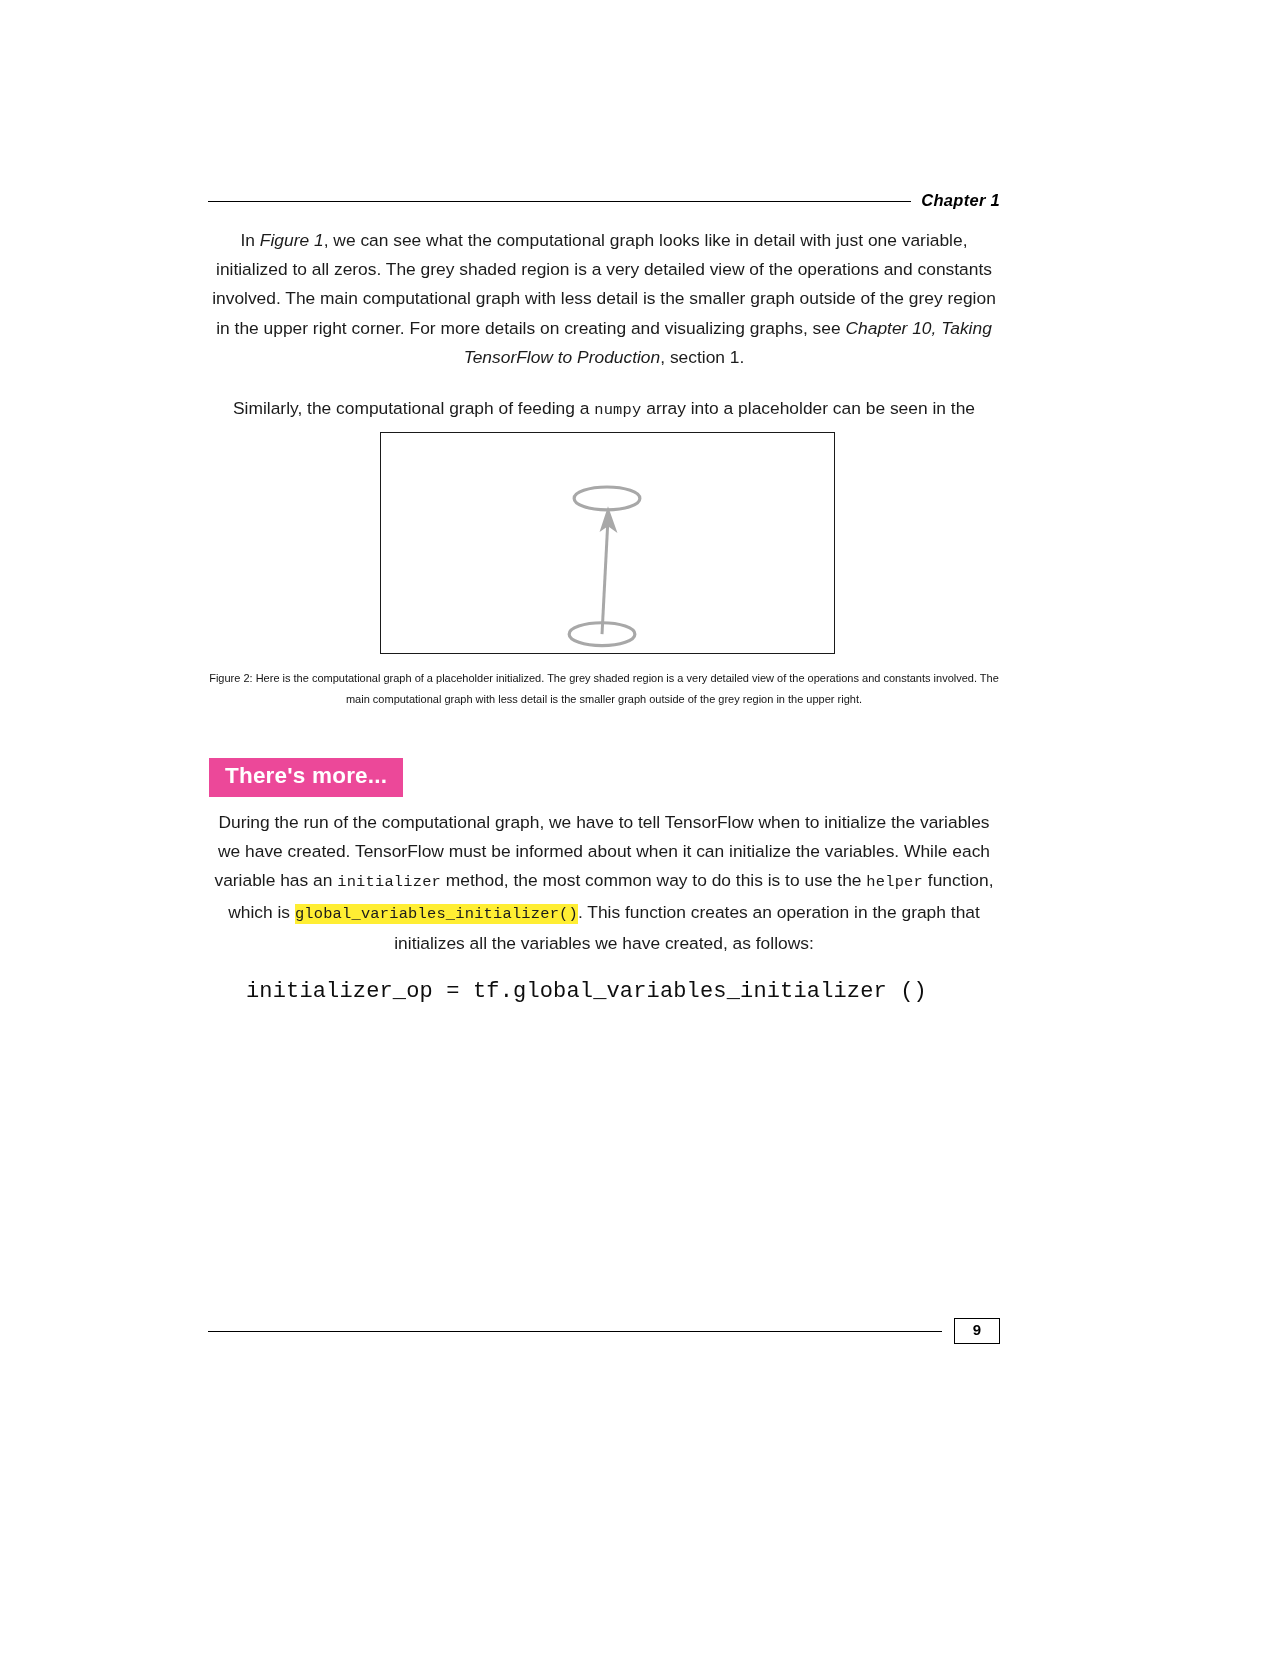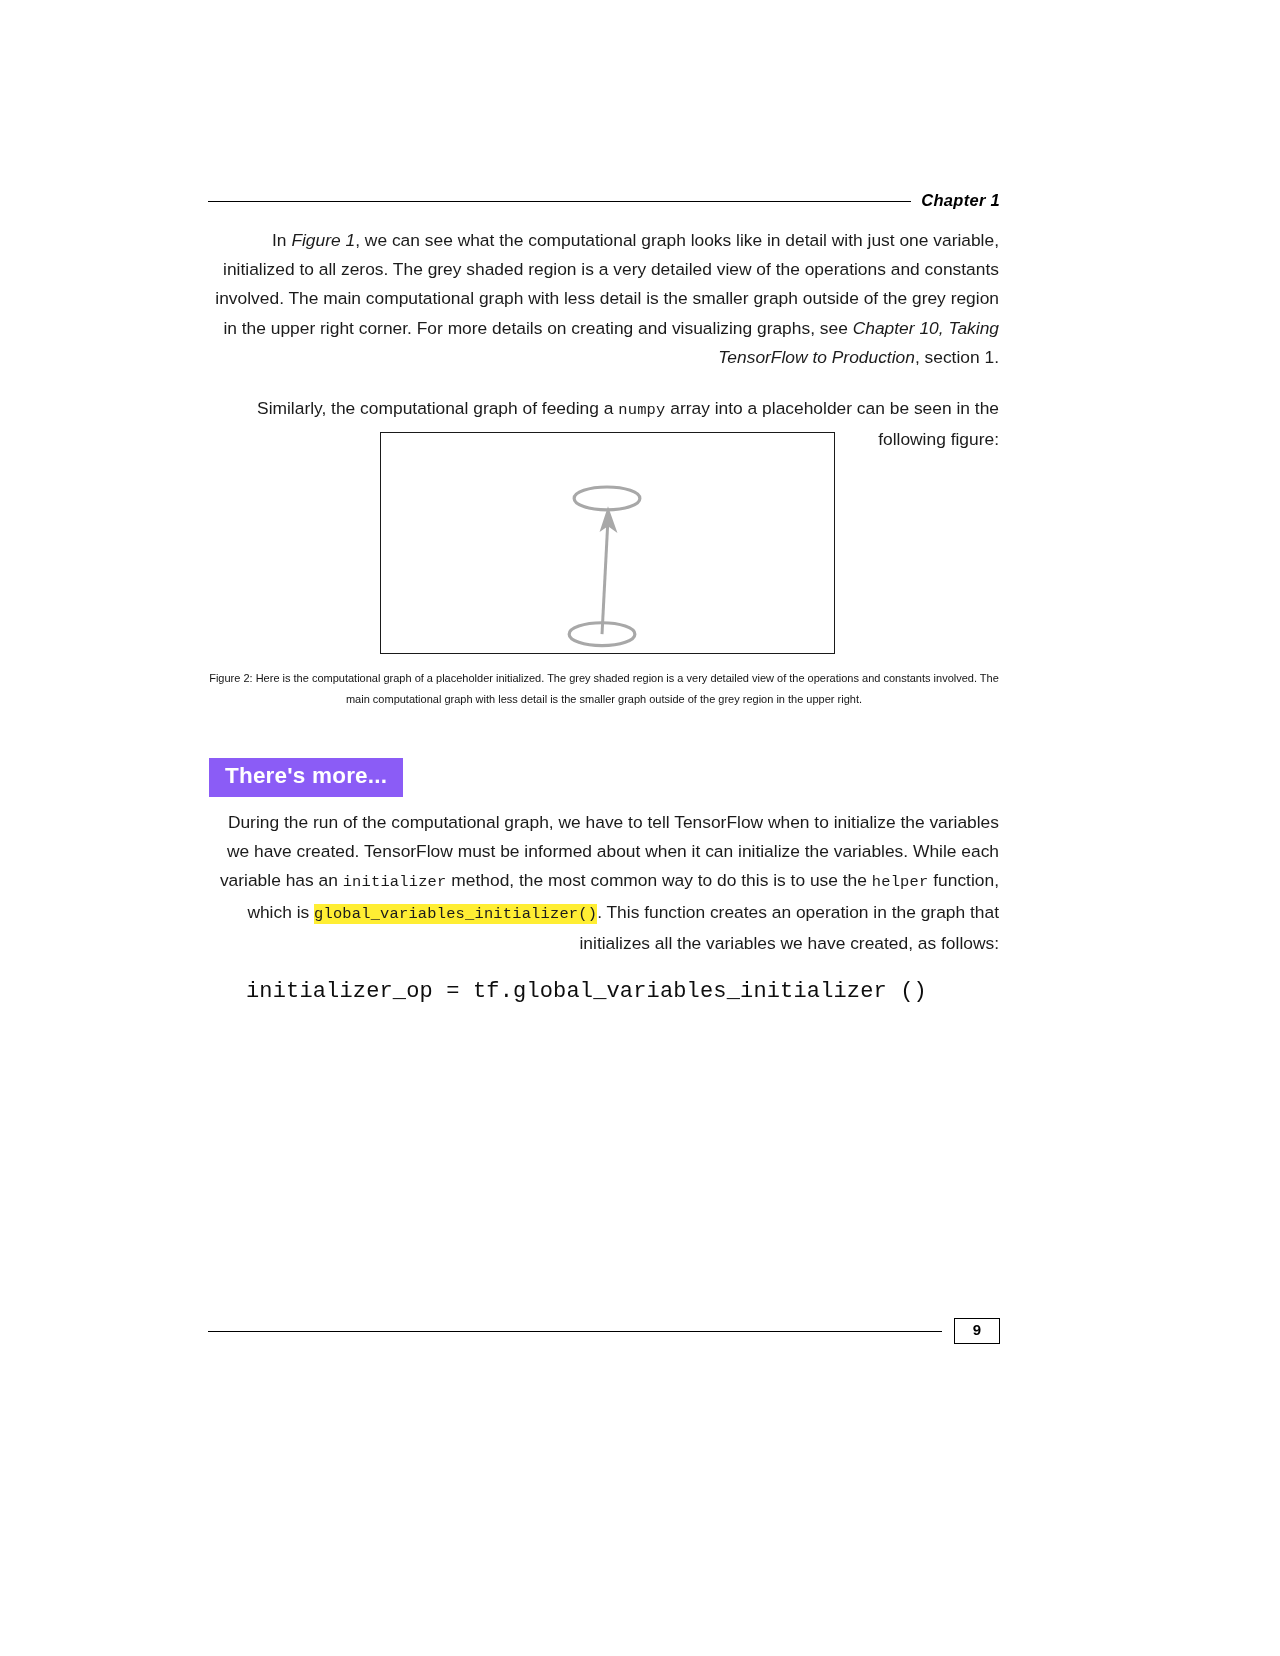--- a/index.html
+++ b/index.html
@@ -55,21 +55,21 @@
     position: absolute;
     left: 209px;
     top: 226px;
     width: 790px;
   }
   p.body {
     margin: 0 0 22px 0;
     font-size: 17.4px;
     line-height: 29.2px;
     color: #1b1b1b;
-    text-align: right;
+    text-align: center;
   }
   p.body.tight { margin-bottom: 18px; }
   em { font-style: italic; }
   code, .mono {
     font-family: "Liberation Mono", "DejaVu Sans Mono", monospace;
     font-size: 15.4px;
     letter-spacing: 0.2px;
   }
   .hl {
     background: #ffee33;
@@ -98,21 +98,21 @@
     font-size: 11px;
     line-height: 20.5px;
     color: #141414;
   }
 
   
   .section-banner {
     position: absolute;
     left: 209px;
     top: 758px;
-    background: #8b5cf6;
+    background: #ec4899;
     padding: 7px 16px 9px 16px;
     display: inline-block;
   }
   .section-banner span {
     font-size: 22.5px;
     font-weight: bold;
     color: #ffffff;
     letter-spacing: 0.2px;
     line-height: 1;
     white-space: nowrap;

